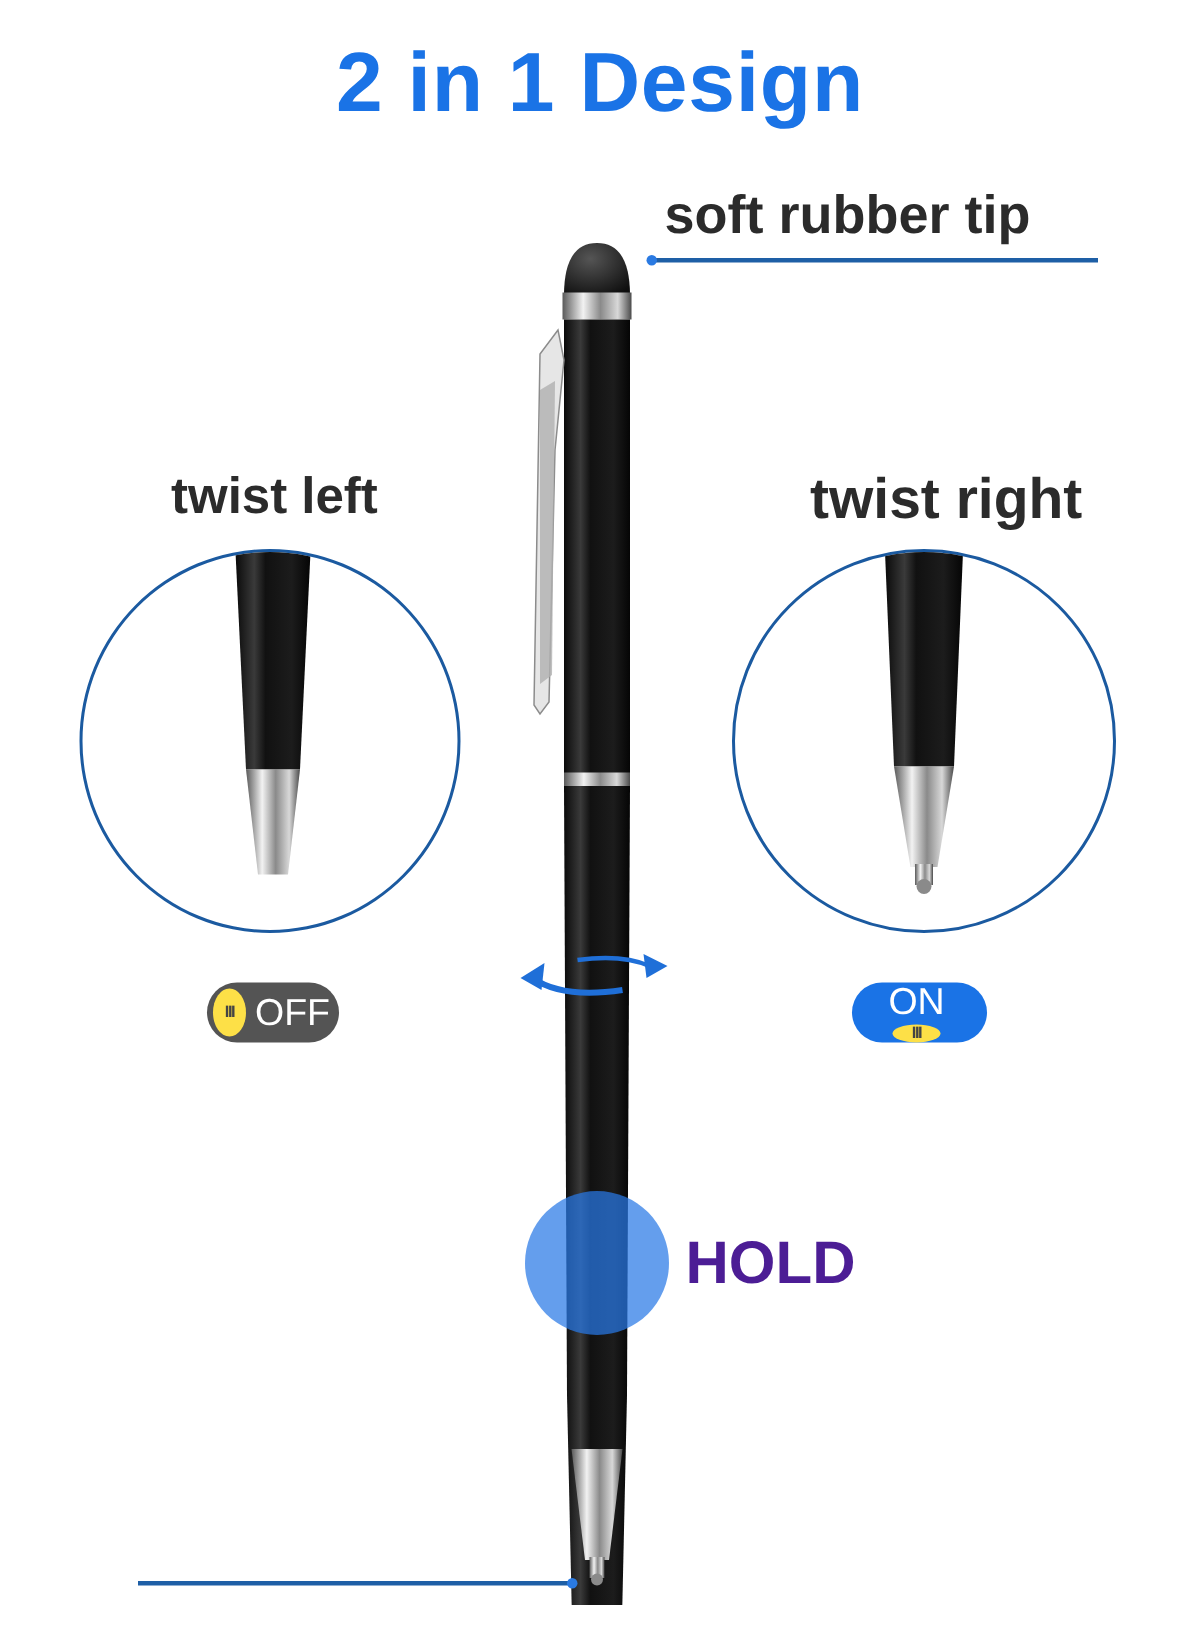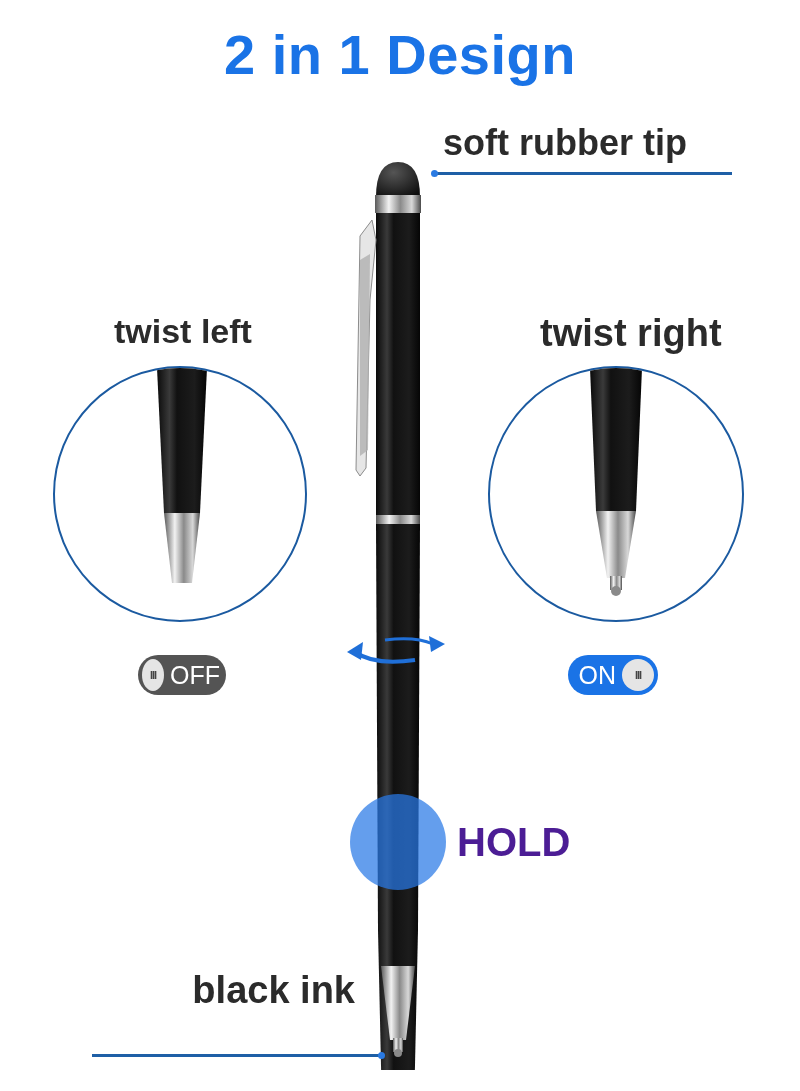--- a/index.html
+++ b/index.html
@@ -10,22 +10,22 @@
     .lbl-tip { left: 443px; top: 122px; font-size: 36px; }
     .lbl-left { left: 114px; top: 312px; font-size: 34px; }
     .lbl-right { left: 520px; top: 312px; font-size: 38px; margin-left: 20px; }
     .lbl-hold { left: 457px; top: 820px; font-size: 40px; color: #4c1d95; }
     .lbl-ink { right: 445px; top: 972px; font-size: 38px; text-align: right; line-height: 36px; }
     .leader { height: 3px; background: #1e5fa6; }
     .leader-dot { width: 7px; height: 7px; border-radius: 50%; background: #2a7ae2; }
     .circle { border: 2.5px solid #1b5aa0; border-radius: 50%; overflow: hidden; background: #fff; }
     .toggle { border-radius: 22px; height: 40px; display: flex; align-items: center; box-sizing: border-box; }
     .toggle-off { left: 138px; top: 655px; width: 88px; background: #545454; padding-left: 4px; }
-    .toggle-on { left: 568px; top: 655px; width: 90px; background: #1a73e6; padding-right: 4px; justify-content: flex-end; }
-    .knob { width: 32px; height: 32px; border-radius: 50%; background: #e5e5e5; display: flex; align-items: center; justify-content: center; font-size: 11px; color: #444; font-weight: bold; letter-spacing: -1px; }
+    .toggle-on { left: 568px; top: 655px; width: 90px; background: #1a73e6; padding-right: 4px; justify-content: flex-end; flex-direction: column; }
+    .knob { width: 32px; height: 32px; border-radius: 50%; background: #fde047; display: flex; align-items: center; justify-content: center; font-size: 11px; color: #444; font-weight: bold; letter-spacing: -1px; }
     .toggle-text { color: #ffffff; font-size: 25px; margin: 0 6px; }
     .hold-circle { left: 350px; top: 794px; width: 96px; height: 96px; border-radius: 50%; background: rgba(40,120,230,0.72); }
   </style>
 </head>
 <body>
 
 <div class="abs title">2 in 1 Design</div>
 
 <div class="abs label lbl-tip">soft rubber tip</div>
 <div class="abs leader" style="left:434px; top:172px; width:298px;"></div>
@@ -106,16 +106,15 @@
 </div>
 <div class="abs toggle toggle-on">
   <span class="toggle-text">ON</span>
   <span class="knob">III</span>
 </div>
 
 <div class="abs hold-circle"></div>
 <div class="abs label lbl-hold">HOLD</div>
 
 <div class="abs label lbl-ink">
-  <div>black ink</div>
 </div>
 <div class="abs leader" style="left:92px; top:1054px; width:288px;"></div>
 <div class="abs leader-dot" style="left:378px; top:1052px;"></div>
 
 </body></html>

